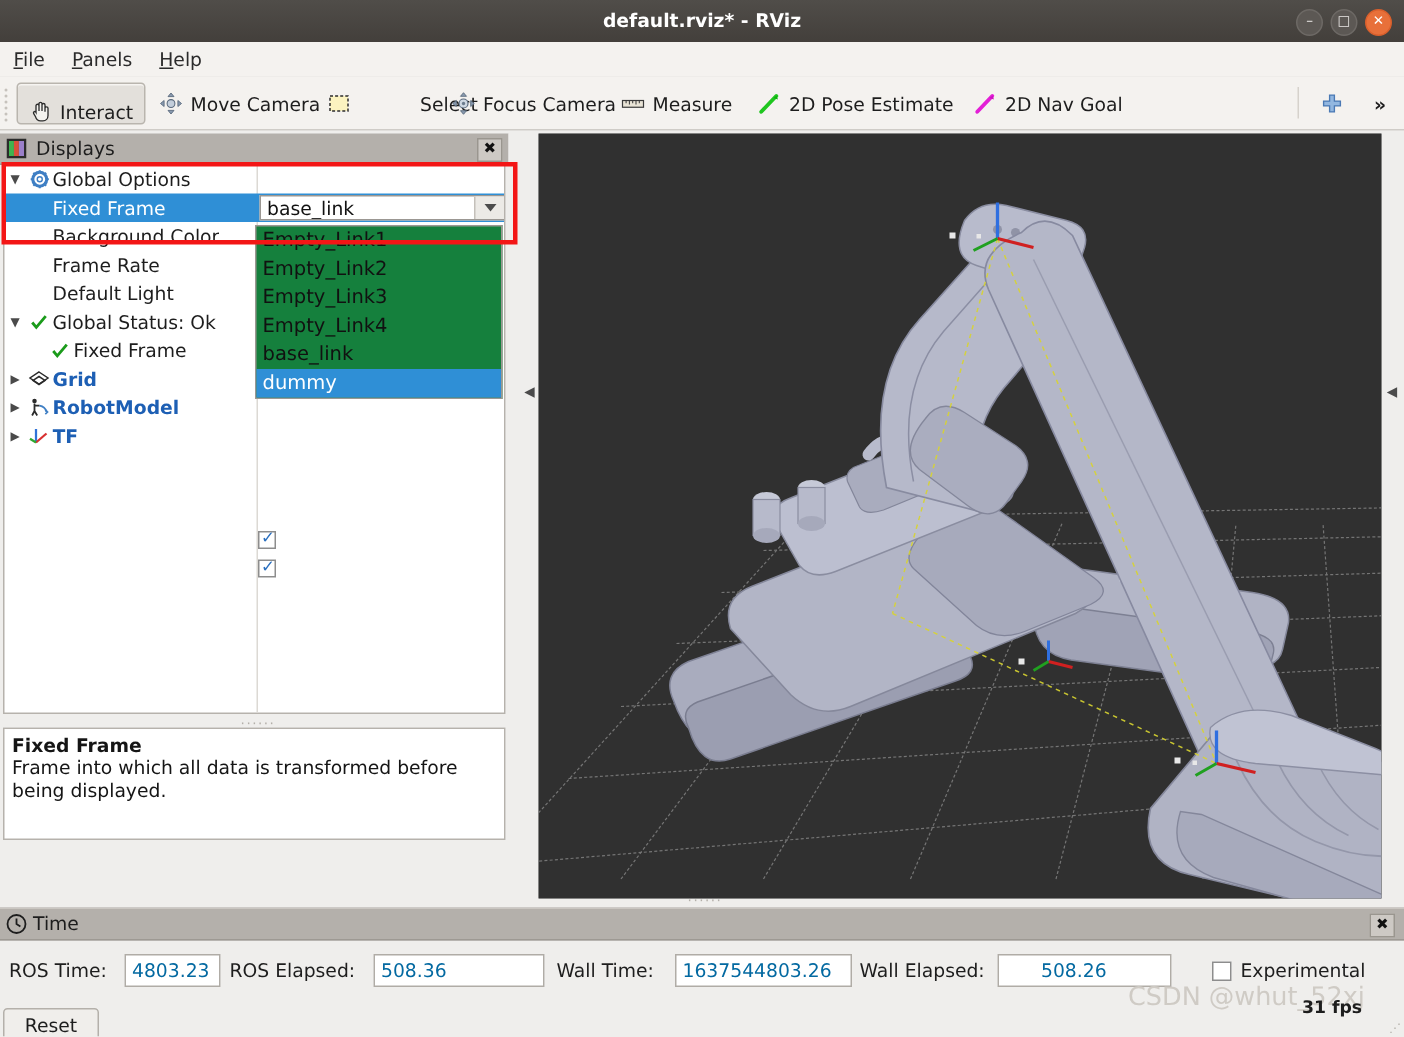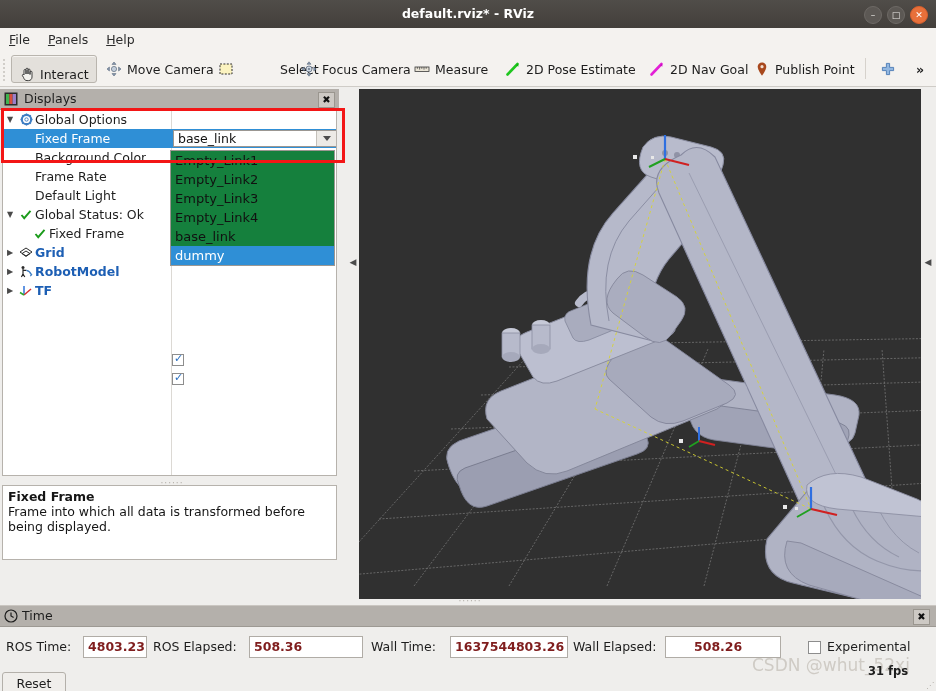--- a/index.html
+++ b/index.html
@@ -228,22 +228,22 @@
     font-size: 12.5px; color: #1d1d1d;
   }
   .clock-icon { position: absolute; left: 4px; top: 3px; }
   .tlabel {
     position: absolute; height: 22px; line-height: 22px; font-size: 12.5px; color: #1d1d1d;
     white-space: nowrap;
   }
   .tfield {
     position: absolute; height: 22px; background: #ffffff;
     border: 1px solid #b0aca6; box-sizing: border-box;
-    font-size: 12.5px; color: #7f1d1d; line-height: 20px; padding-left: 4px;
-    overflow: hidden; white-space: nowrap; font-weight: bold;
+    font-size: 12.5px; color: #0369a1; line-height: 20px; padding-left: 4px;
+    overflow: hidden; white-space: nowrap;
   }
   .exp-chk {
     position: absolute; width: 13px; height: 13px; background: #ffffff;
     border: 1px solid #8d8d8d; box-sizing: border-box;
   }
   .reset-btn {
     position: absolute; left: 2px; top: 672px; width: 64px; height: 23px;
     background: #f0eeeb; border: 1px solid #b4b0aa; border-radius: 3px;
     font-size: 12.5px; line-height: 21px; text-align: center; color: #1d1d1d;
     box-sizing: border-box; cursor: default;
@@ -346,27 +346,20 @@
     </div>
 
     <div class="tbtn" style="left:641px;">
       <svg class="tb-icon" viewBox="0 0 16 16">
         <path d="M2.5 13.5 L12.5 3" stroke="#e320d6" stroke-width="2.6" stroke-linecap="round"></path>
         <path d="M12.8 2.6 L13.6 5.4 L10.6 4.4 Z" fill="#cc12c0"></path>
       </svg>
       <span>2D Nav Goal</span>
     </div>
 
-    <div class="tbtn" style="left:746px;">
-      <svg class="tb-icon" viewBox="0 0 16 16">
-        <path d="M8 1.4 c-2.5 0-4.3 1.9-4.3 4.3 C3.7 9 8 14.6 8 14.6 s4.3-5.6 4.3-8.9 C12.3 3.3 10.5 1.4 8 1.4 Z" fill="#a8481d"></path>
-        <circle cx="8" cy="5.7" r="1.6" fill="#f2ded0"></circle>
-      </svg>
-      <span>Publish Point</span>
-    </div>
 
     <div class="tb-sep" style="left:865px;"></div>
 
     <div class="tbtn" style="left:876px; padding:0 3px;">
       <svg class="tb-icon" viewBox="0 0 16 16">
         <path d="M6.4 2.4 h3.2 v4 h4 v3.2 h-4 v4 h-3.2 v-4 h-4 V6.4 h4 Z" fill="#92b7e0" stroke="#4a79b4" stroke-width="0.9"></path>
       </svg>
     </div>
 
     <div class="tbtn" style="left:912px; padding:0 3px; font-weight:bold;">

